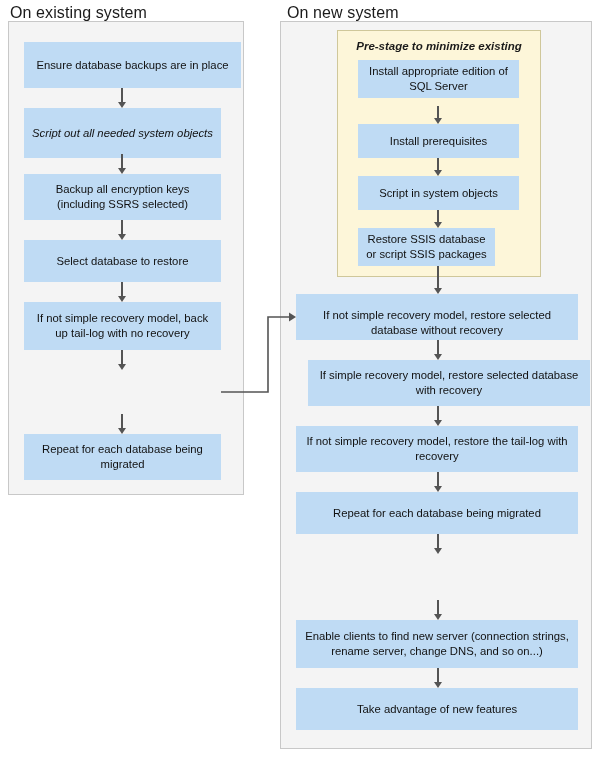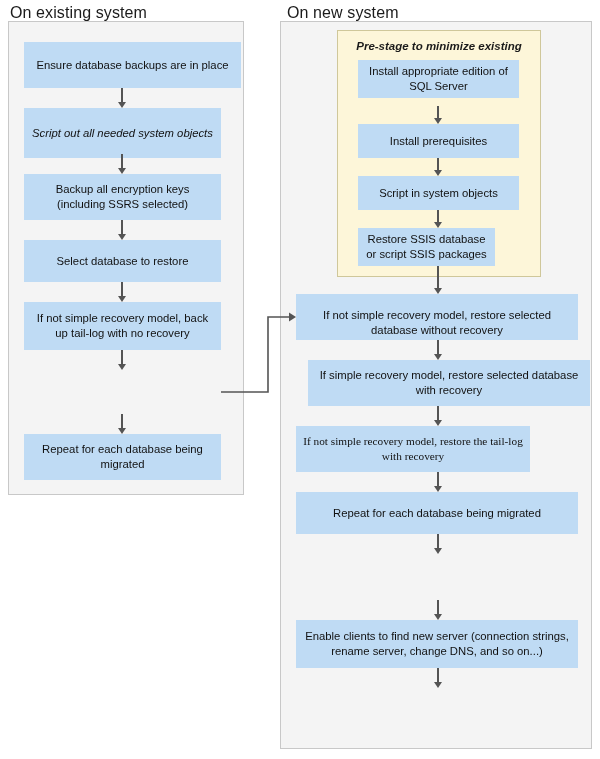--- a/index.html
+++ b/index.html
@@ -217,21 +217,21 @@
   </div>
 
   <div class="box" style="left:296px; top:360px; width:282px; height:46px;margin-left:12px;">
     <span>If simple recovery model, restore selected database with recovery</span>
   </div>
   <div class="arrow-v" style="left:434px; top:406px; height:20px;">
     <div class="shaft" style="height:14px;"></div>
       <div class="head"></div>
   </div>
 
-  <div class="box" style="left:296px; top:426px; width:234px; height:46px;font-family:Liberation Serif, serif;">
+  <div class="box" style="left:296px; top:426px; width:282px; height:46px;">
     <span>If not simple recovery model, restore the tail-log with recovery</span>
   </div>
   <div class="arrow-v" style="left:434px; top:472px; height:20px;">
     <div class="shaft" style="height:14px;"></div>
       <div class="head"></div>
   </div>
 
   <div class="box" style="left:296px; top:492px; width:282px; height:42px;">
     <span>Repeat for each database being migrated</span>
   </div>
@@ -246,19 +246,22 @@
   </div>
 
   <div class="box" style="left:296px; top:620px; width:282px; height:48px;">
     <span>Enable clients to find new server (connection strings, rename server, change DNS, and so on...)</span>
   </div>
   <div class="arrow-v" style="left:434px; top:668px; height:20px;">
     <div class="shaft" style="height:14px;"></div>
       <div class="head"></div>
   </div>
 
+  <div class="box" style="left:296px; top:688px; width:282px; height:42px;">
+    <span>Take advantage of new features</span>
+  </div>
 
   <svg id="cross-connector" viewBox="0 0 600 759" xmlns="http://www.w3.org/2000/svg">
     <polyline points="221,392 268,392 268,317 289,317" fill="none" stroke="#545454" stroke-width="1.6" stroke-linejoin="miter"></polyline>
     <polygon points="289,312.5 296,317 289,321.5" fill="#545454"></polygon>
   </svg>
 
 </div>
 
 </body></html>

